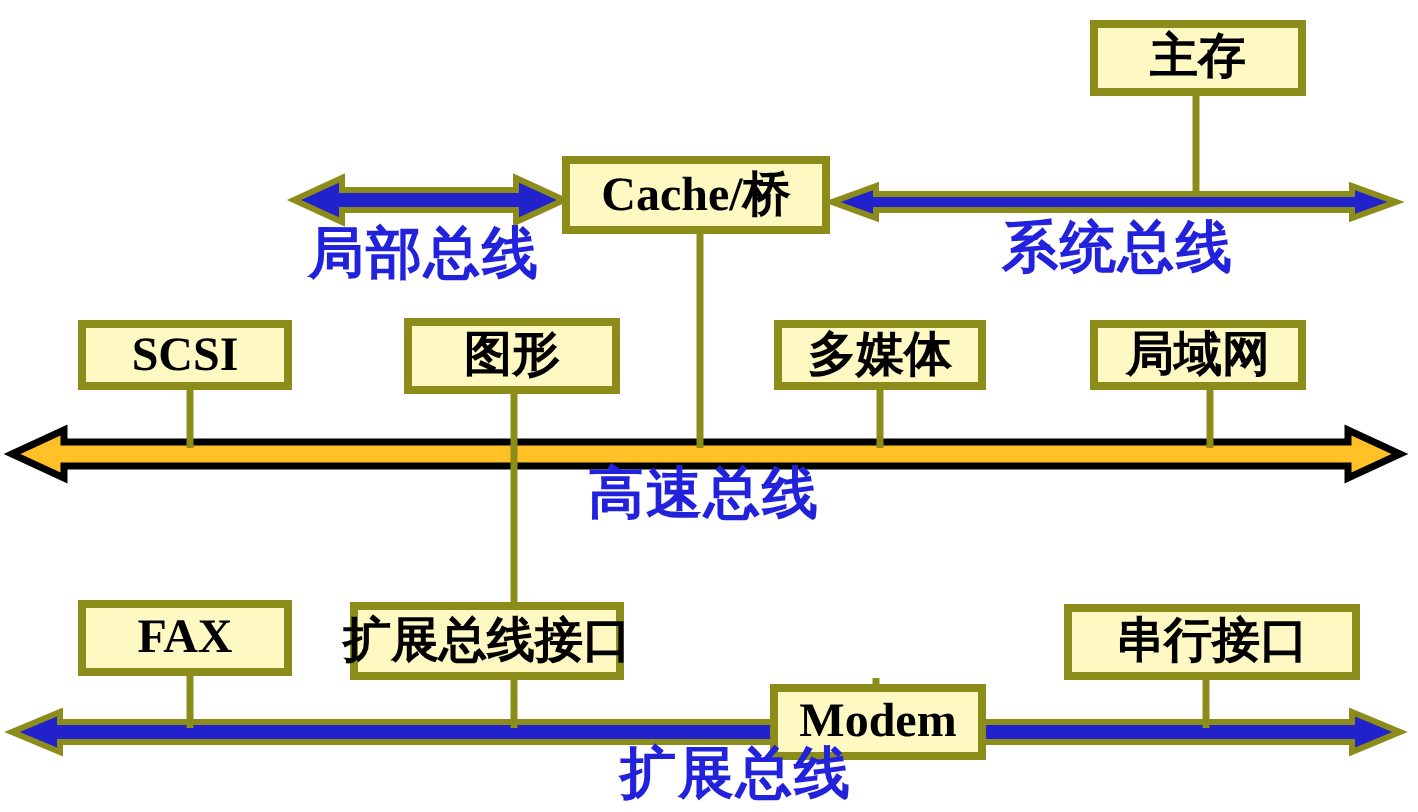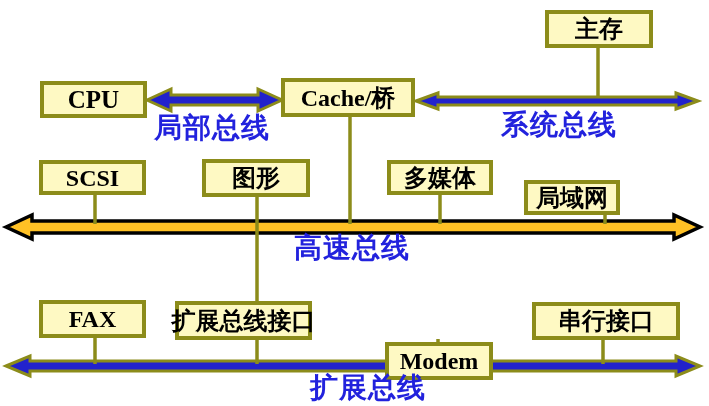--- a/index.html
+++ b/index.html
@@ -42,31 +42,30 @@
     <line x1="440" y1="194" x2="440" y2="224" stroke-width="3.5" stroke="#8C8C1A"></line>
     <line x1="605" y1="194" x2="605" y2="224" stroke-width="3.5" stroke="#8C8C1A"></line>
     <line x1="95" y1="337" x2="95" y2="364" stroke-width="3.5" stroke="#8C8C1A"></line>
     <line x1="257" y1="339" x2="257" y2="364" stroke-width="3.5" stroke="#8C8C1A"></line>
     <line x1="438" y1="339" x2="438" y2="364" stroke-width="3.5" stroke="#8C8C1A"></line>
     <line x1="603" y1="339" x2="603" y2="364" stroke-width="3.5" stroke="#8C8C1A"></line>
   </svg>
 
   <div class="box" style="left:545px;top:10px;width:108px;height:38px;">主存</div>
 
-  <div class="box" style="left:40px;top:81px;width:107px;height:37px;font-size:25px;">CPU</div>
 
   <div class="box" style="left:281px;top:78px;width:134px;height:39px;">Cache/桥</div>
 
   <div class="box" style="left:39px;top:160px;width:107px;height:35px;">SCSI</div>
 
   <div class="box" style="left:202px;top:159px;width:108px;height:38px;">图形</div>
 
   <div class="box" style="left:387px;top:160px;width:106px;height:35px;">多媒体</div>
 
-  <div class="box" style="left:524px;top:160px;width:96px;height:35px;margin-top:20px;">局域网</div>
+  <div class="box" style="left:545px;top:160px;width:108px;height:35px;">局域网</div>
 
   <div class="box" style="left:39px;top:300px;width:107px;height:38px;">FAX</div>
 
   <div class="box" style="left:175px;top:301px;width:137px;height:39px;">扩展总线接口</div>
 
   <div class="box" style="left:385px;top:302px;width:108px;height:38px;margin-top:40px;">Modem</div>
 
   <div class="box" style="left:532px;top:302px;width:148px;height:38px;">串行接口</div>
 
   <div class="bus-label" style="left:150px;top:114px;width:120px;">局部总线</div>

